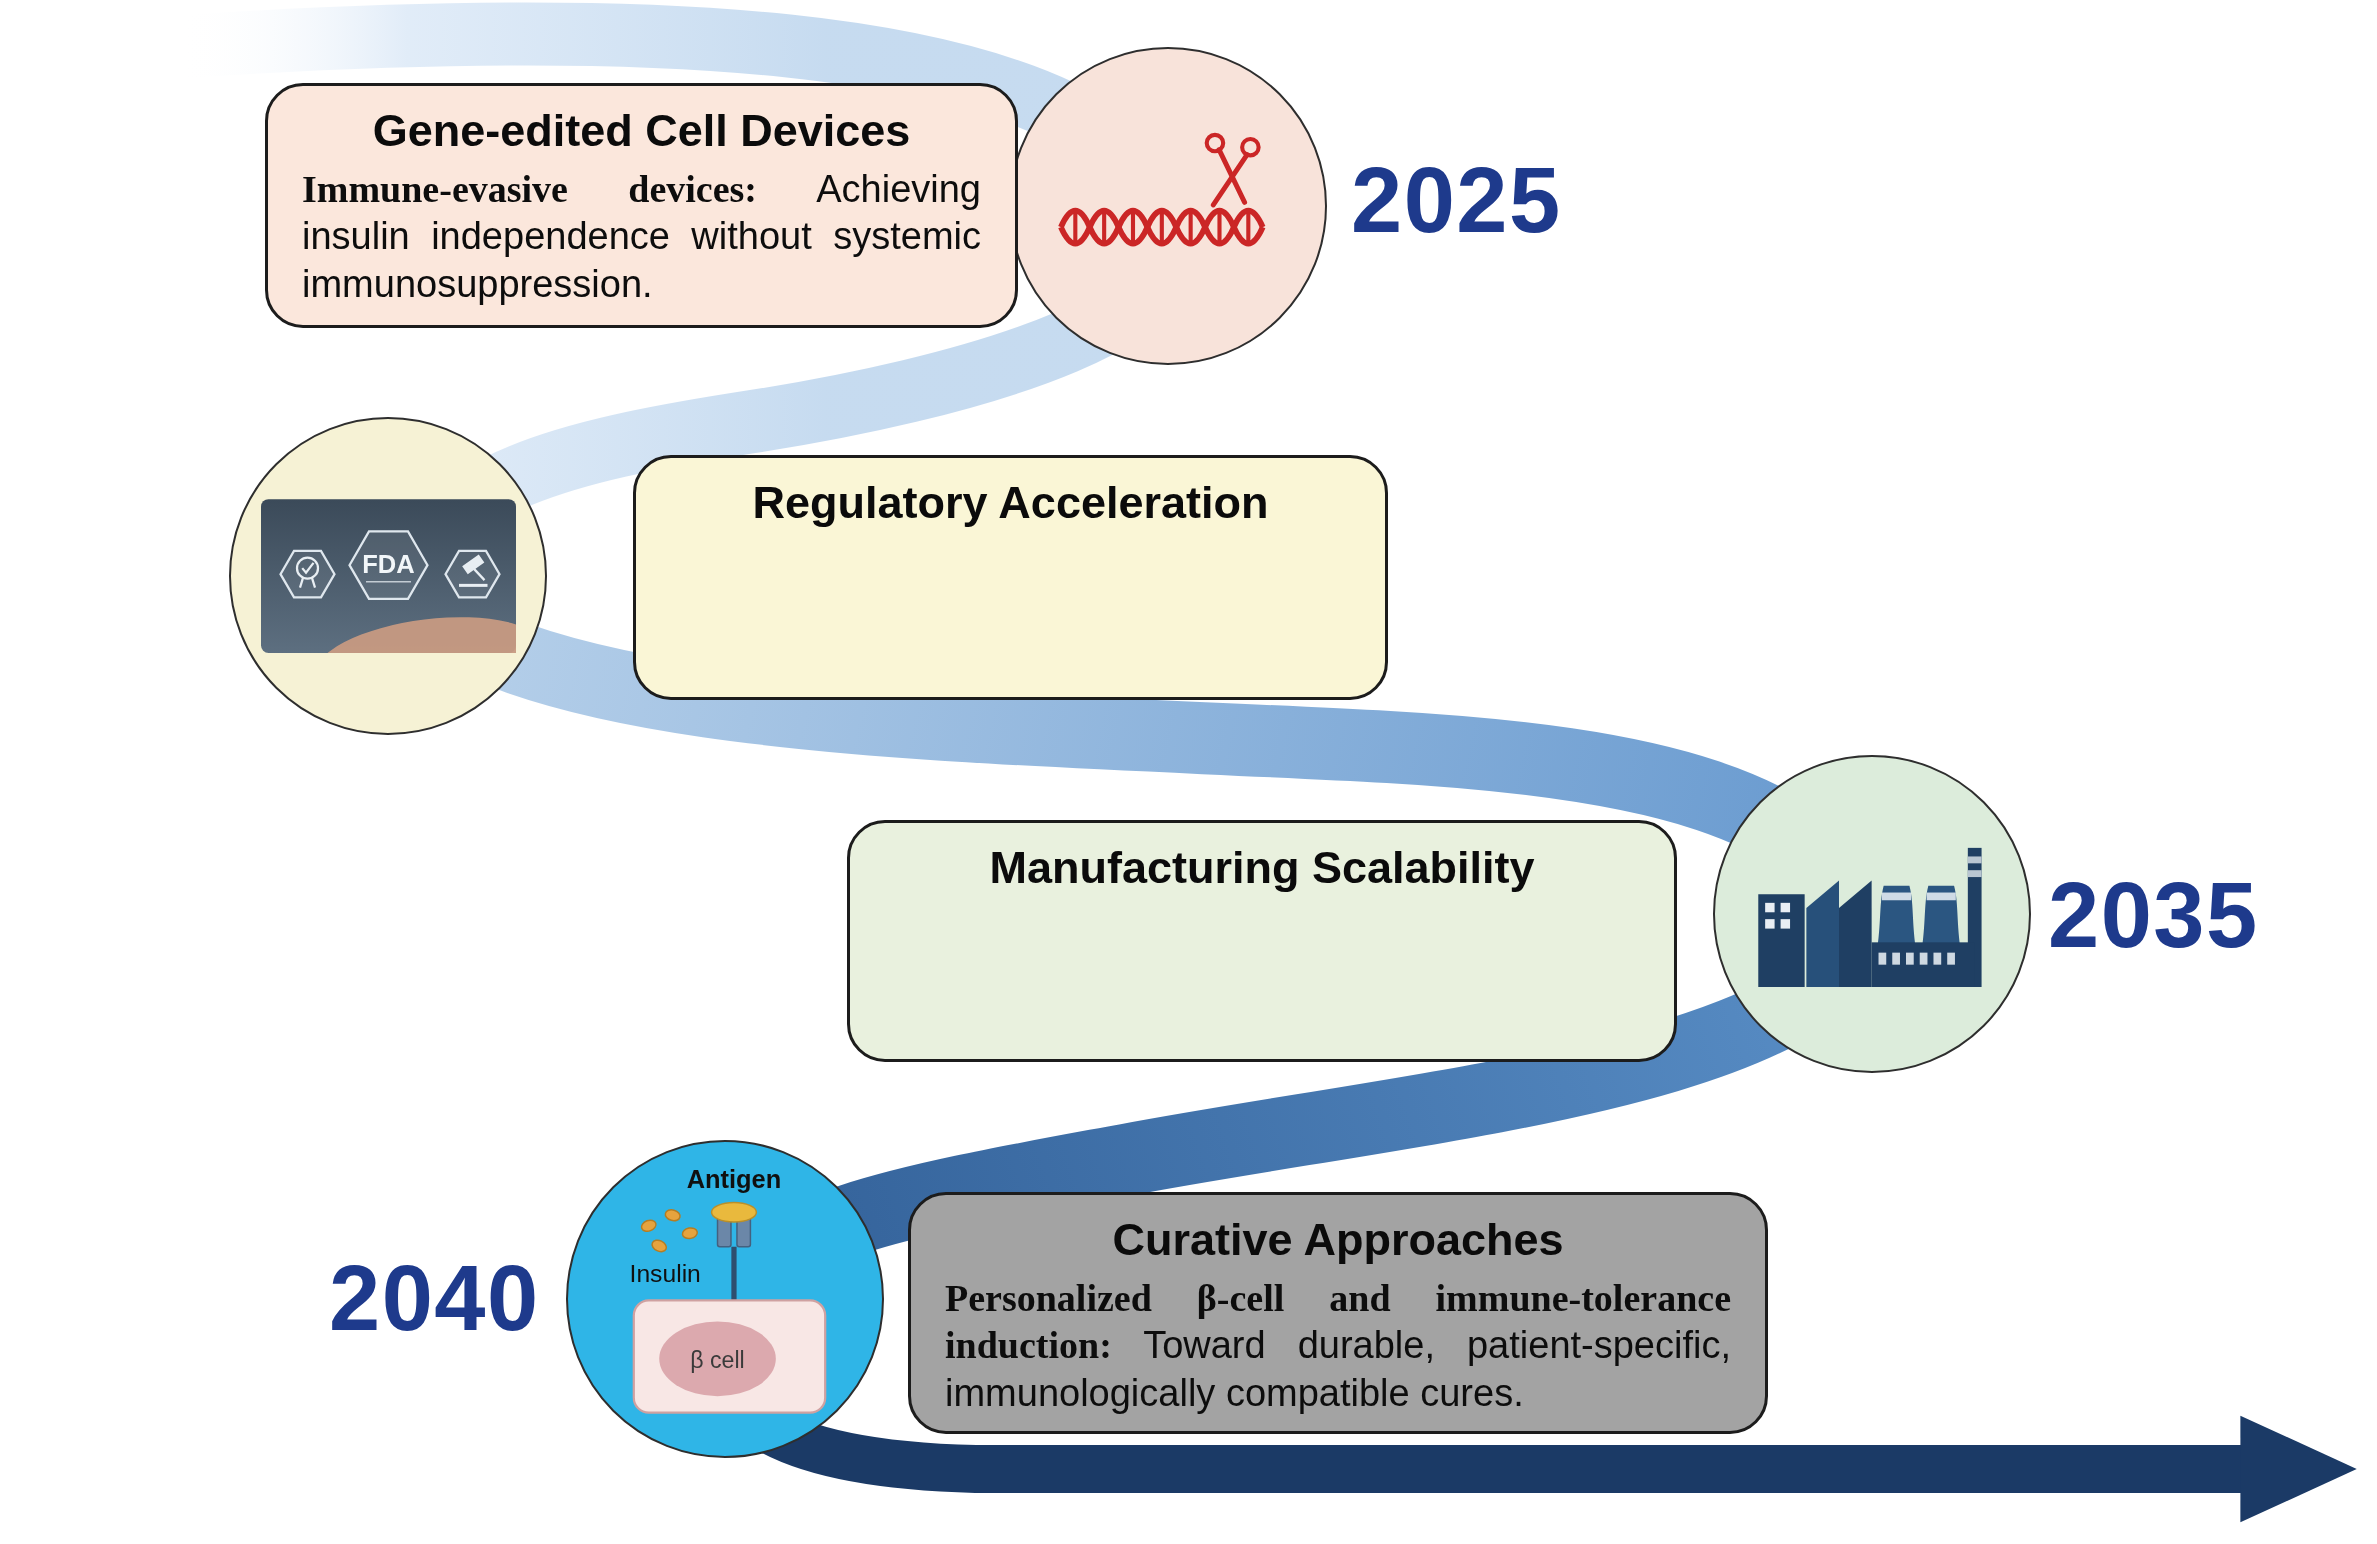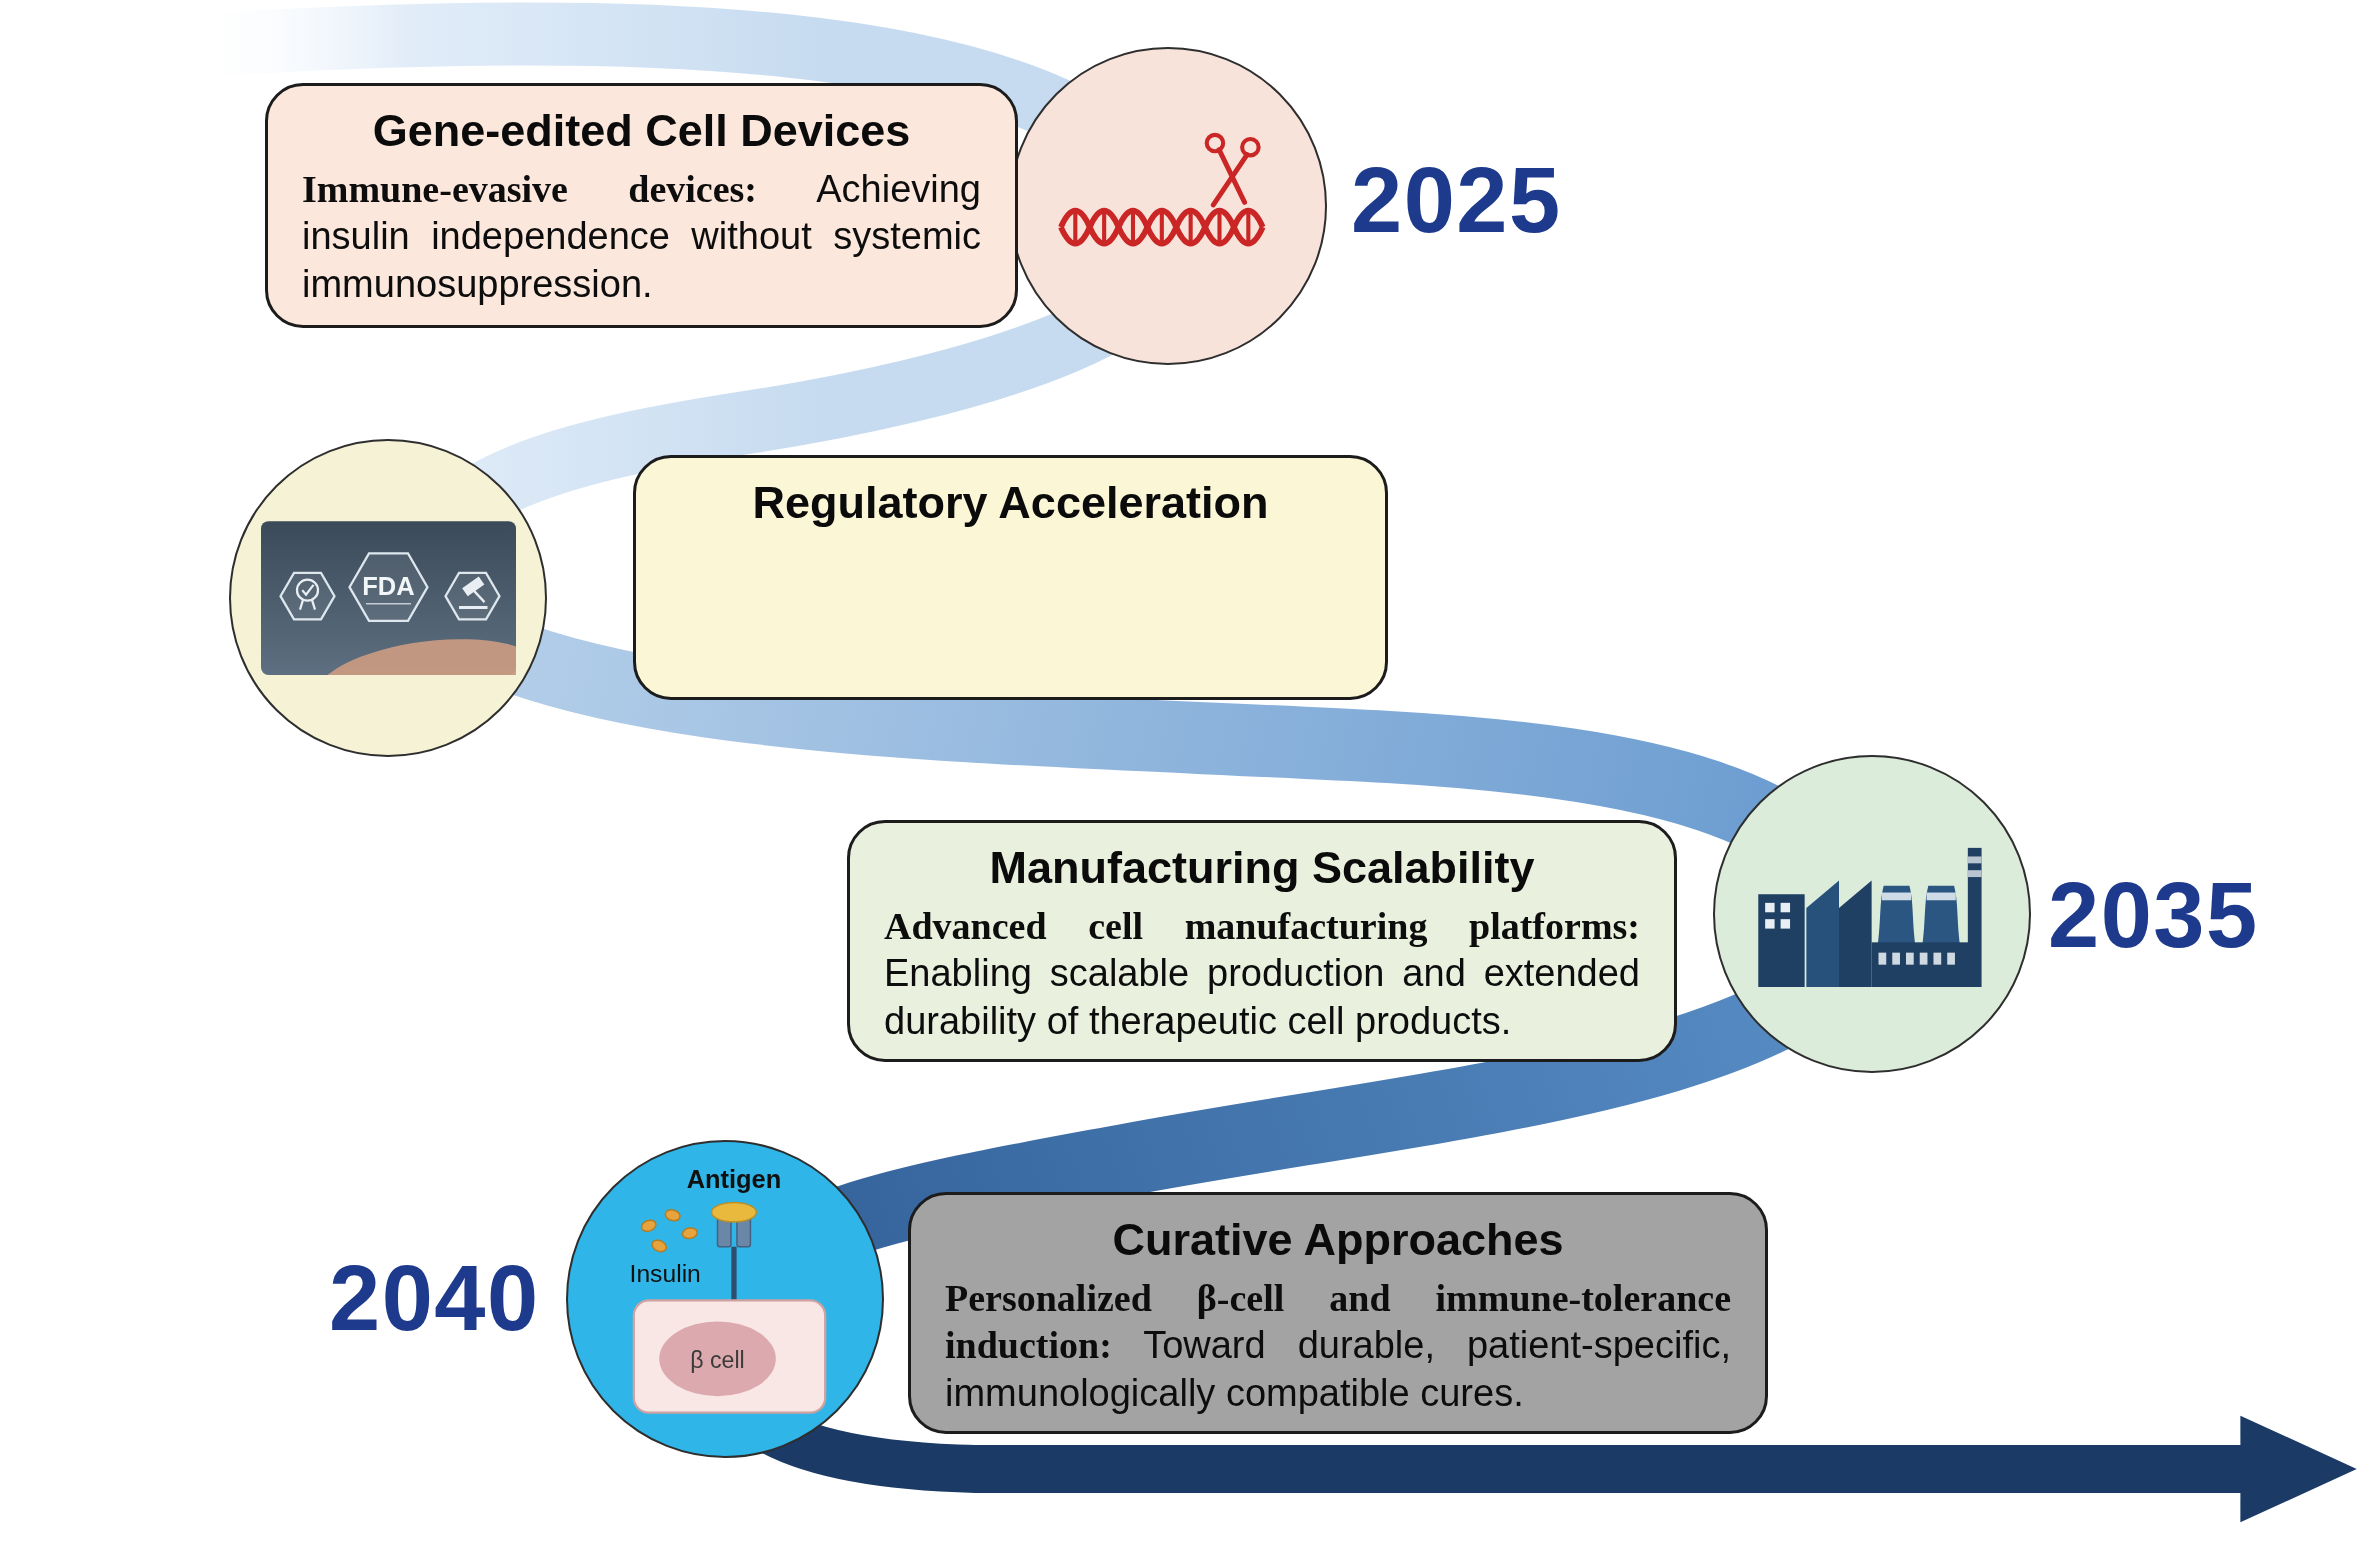--- a/index.html
+++ b/index.html
@@ -28,21 +28,21 @@
   }
   .year{
     position:absolute;z-index:4;font-size:92px;font-weight:bold;color:#1e3a8c;
     line-height:1;letter-spacing:1.5px;
   }
   
   .box-2025{left:265px;top:83px;width:753px;height:245px;background:#fbe7dc;}
   .circle-2025{left:1009px;top:47px;background:#f8e3da;}
   .year-2025{left:1351px;top:154px;}
   .box-2030{left:633px;top:455px;width:755px;height:245px;background:#faf6d6;}
-  .circle-2030{left:229px;top:439px;background:#f6f2d5;}
+  .circle-2030{left:229px;top:417px;background:#f6f2d5;}
   .year-2030{left:18px;top:530px;}
   .box-2035{left:847px;top:820px;width:830px;height:242px;background:#e9f1de;}
   .circle-2035{left:1713px;top:755px;background:#dcecdb;}
   .year-2035{left:2048px;top:869px;}
   .box-2040{left:908px;top:1192px;width:860px;height:242px;background:#a3a3a3;}
   .circle-2040{left:566px;top:1140px;background:#2fb5e7;}
   .year-2040{left:329px;top:1252px;}
   svg text{font-family:"Liberation Sans",sans-serif;}
 </style>
 </head>
@@ -135,21 +135,20 @@
       </g>
     </svg>
   </div>
 
   <div class="box box-2030">
     <div class="box-title">Regulatory Acceleration</div>
   </div>
 
   <div class="box box-2035">
     <div class="box-title">Manufacturing Scalability</div>
-    <div class="box-body"><span class="lead">Advanced cell manufacturing platforms:</span><span> Enabling scalable production and extended durability of therapeutic cell products.</span></div>
   </div>
 
   <div class="circle circle-2035">
     <svg width="233" height="146" viewBox="0 0 270 170">
       <path d="M138,140 C146,100 142,75 148,52 L178,52 C184,75 180,100 188,140 Z" fill="#2b5681"></path>
       <rect x="146" y="60" width="34" height="9" fill="#cfdbe6"></rect>
       <path d="M190,140 C198,100 194,75 200,52 L230,52 C236,75 232,100 240,140 Z" fill="#2b5681"></path>
       <rect x="198" y="60" width="34" height="9" fill="#cfdbe6"></rect>
       <rect x="246" y="8" width="16" height="162" fill="#1f3f63"></rect>
       <rect x="246" y="18" width="16" height="8" fill="#b9c6d2"></rect>

